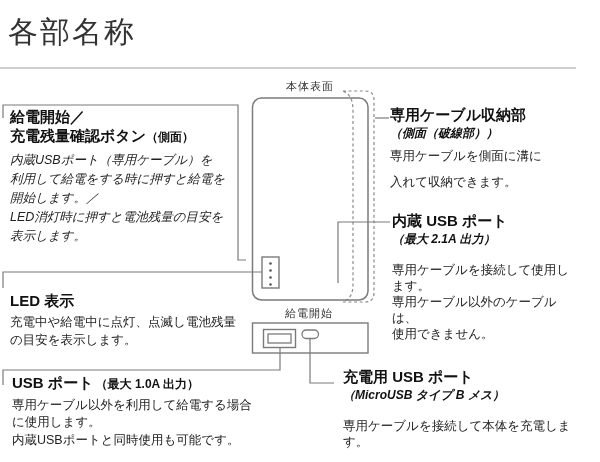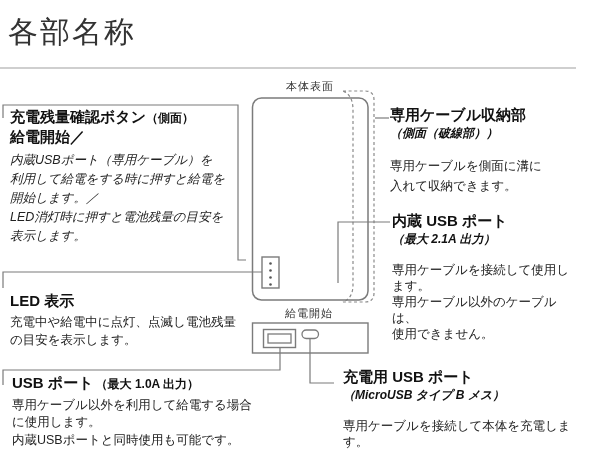--- a/index.html
+++ b/index.html
@@ -17,21 +17,21 @@
   .dg-label{position:absolute;font-size:11px;color:#333;letter-spacing:1px;white-space:nowrap;}
   .part{position:absolute;white-space:nowrap;}
   .pt-name{font-size:15px;font-weight:bold;color:#111;line-height:18.5px;}
   .pt-note{font-size:12px;font-weight:bold;color:#111;}
   .pt-note-line{font-size:12px;font-weight:bold;color:#111;line-height:16px;font-style:italic;}
   .desc{font-size:12.5px;color:#222;white-space:pre-line;margin:0;}
   .desc.lh-left{line-height:19px;margin-top:5px;font-style:italic;}
   .desc.lh-led{line-height:18px;margin-top:2px;}
   .desc.lh-usb{line-height:17.5px;margin-top:3px;}
   .desc.lh-right{line-height:16px;margin-top:15px;}
-  .desc.lh-right2{line-height:20px;margin-top:15px;}
+  .desc.lh-right2{line-height:26px;margin-top:2px;}
 </style>
 </head>
 <body>
 
 <div id="page">
 
   <div id="page-title">各部名称</div>
   <div id="title-rule"></div>
 
   <svg class="diagram" viewBox="0 0 600 462" xmlns="http://www.w3.org/2000/svg">
@@ -60,22 +60,22 @@
     <path d="M3,385 L3,370 L280,370 L280,348" fill="none" stroke="#7b7b7b" stroke-width="1.2"></path>
     <path d="M310,339 L310,383 L334,383" fill="none" stroke="#7b7b7b" stroke-width="1.2"></path>
     <path d="M390,222 L338,222 L338,283" fill="none" stroke="#7b7b7b" stroke-width="1.2"></path>
     <path d="M375,118 L389,118" fill="none" stroke="#7b7b7b" stroke-width="1.2"></path>
   </svg>
 
   <div class="dg-label" style="left:286px;top:79px;">本体表面</div>
   <div class="dg-label" style="left:285px;top:306px;">給電開始</div>
 
   <div class="part" style="left:10px;top:108px;">
+    <div class="pt-name">給電開始／</div>
     <div class="pt-name"><span>充電残量確認ボタン</span><span class="pt-note">（側面）</span></div>
-    <div class="pt-name">給電開始／</div>
     <p class="desc lh-left">内蔵USBポート（専用ケーブル）を
 利用して給電をする時に押すと給電を
 開始します。／
 LED消灯時に押すと電池残量の目安を
 表示します。</p>
   </div>
 
   <div class="part" style="left:10px;top:280px;margin-top:12px;">
     <div class="pt-name">LED 表示</div>
     <p class="desc lh-led">充電中や給電中に点灯、点滅し電池残量

